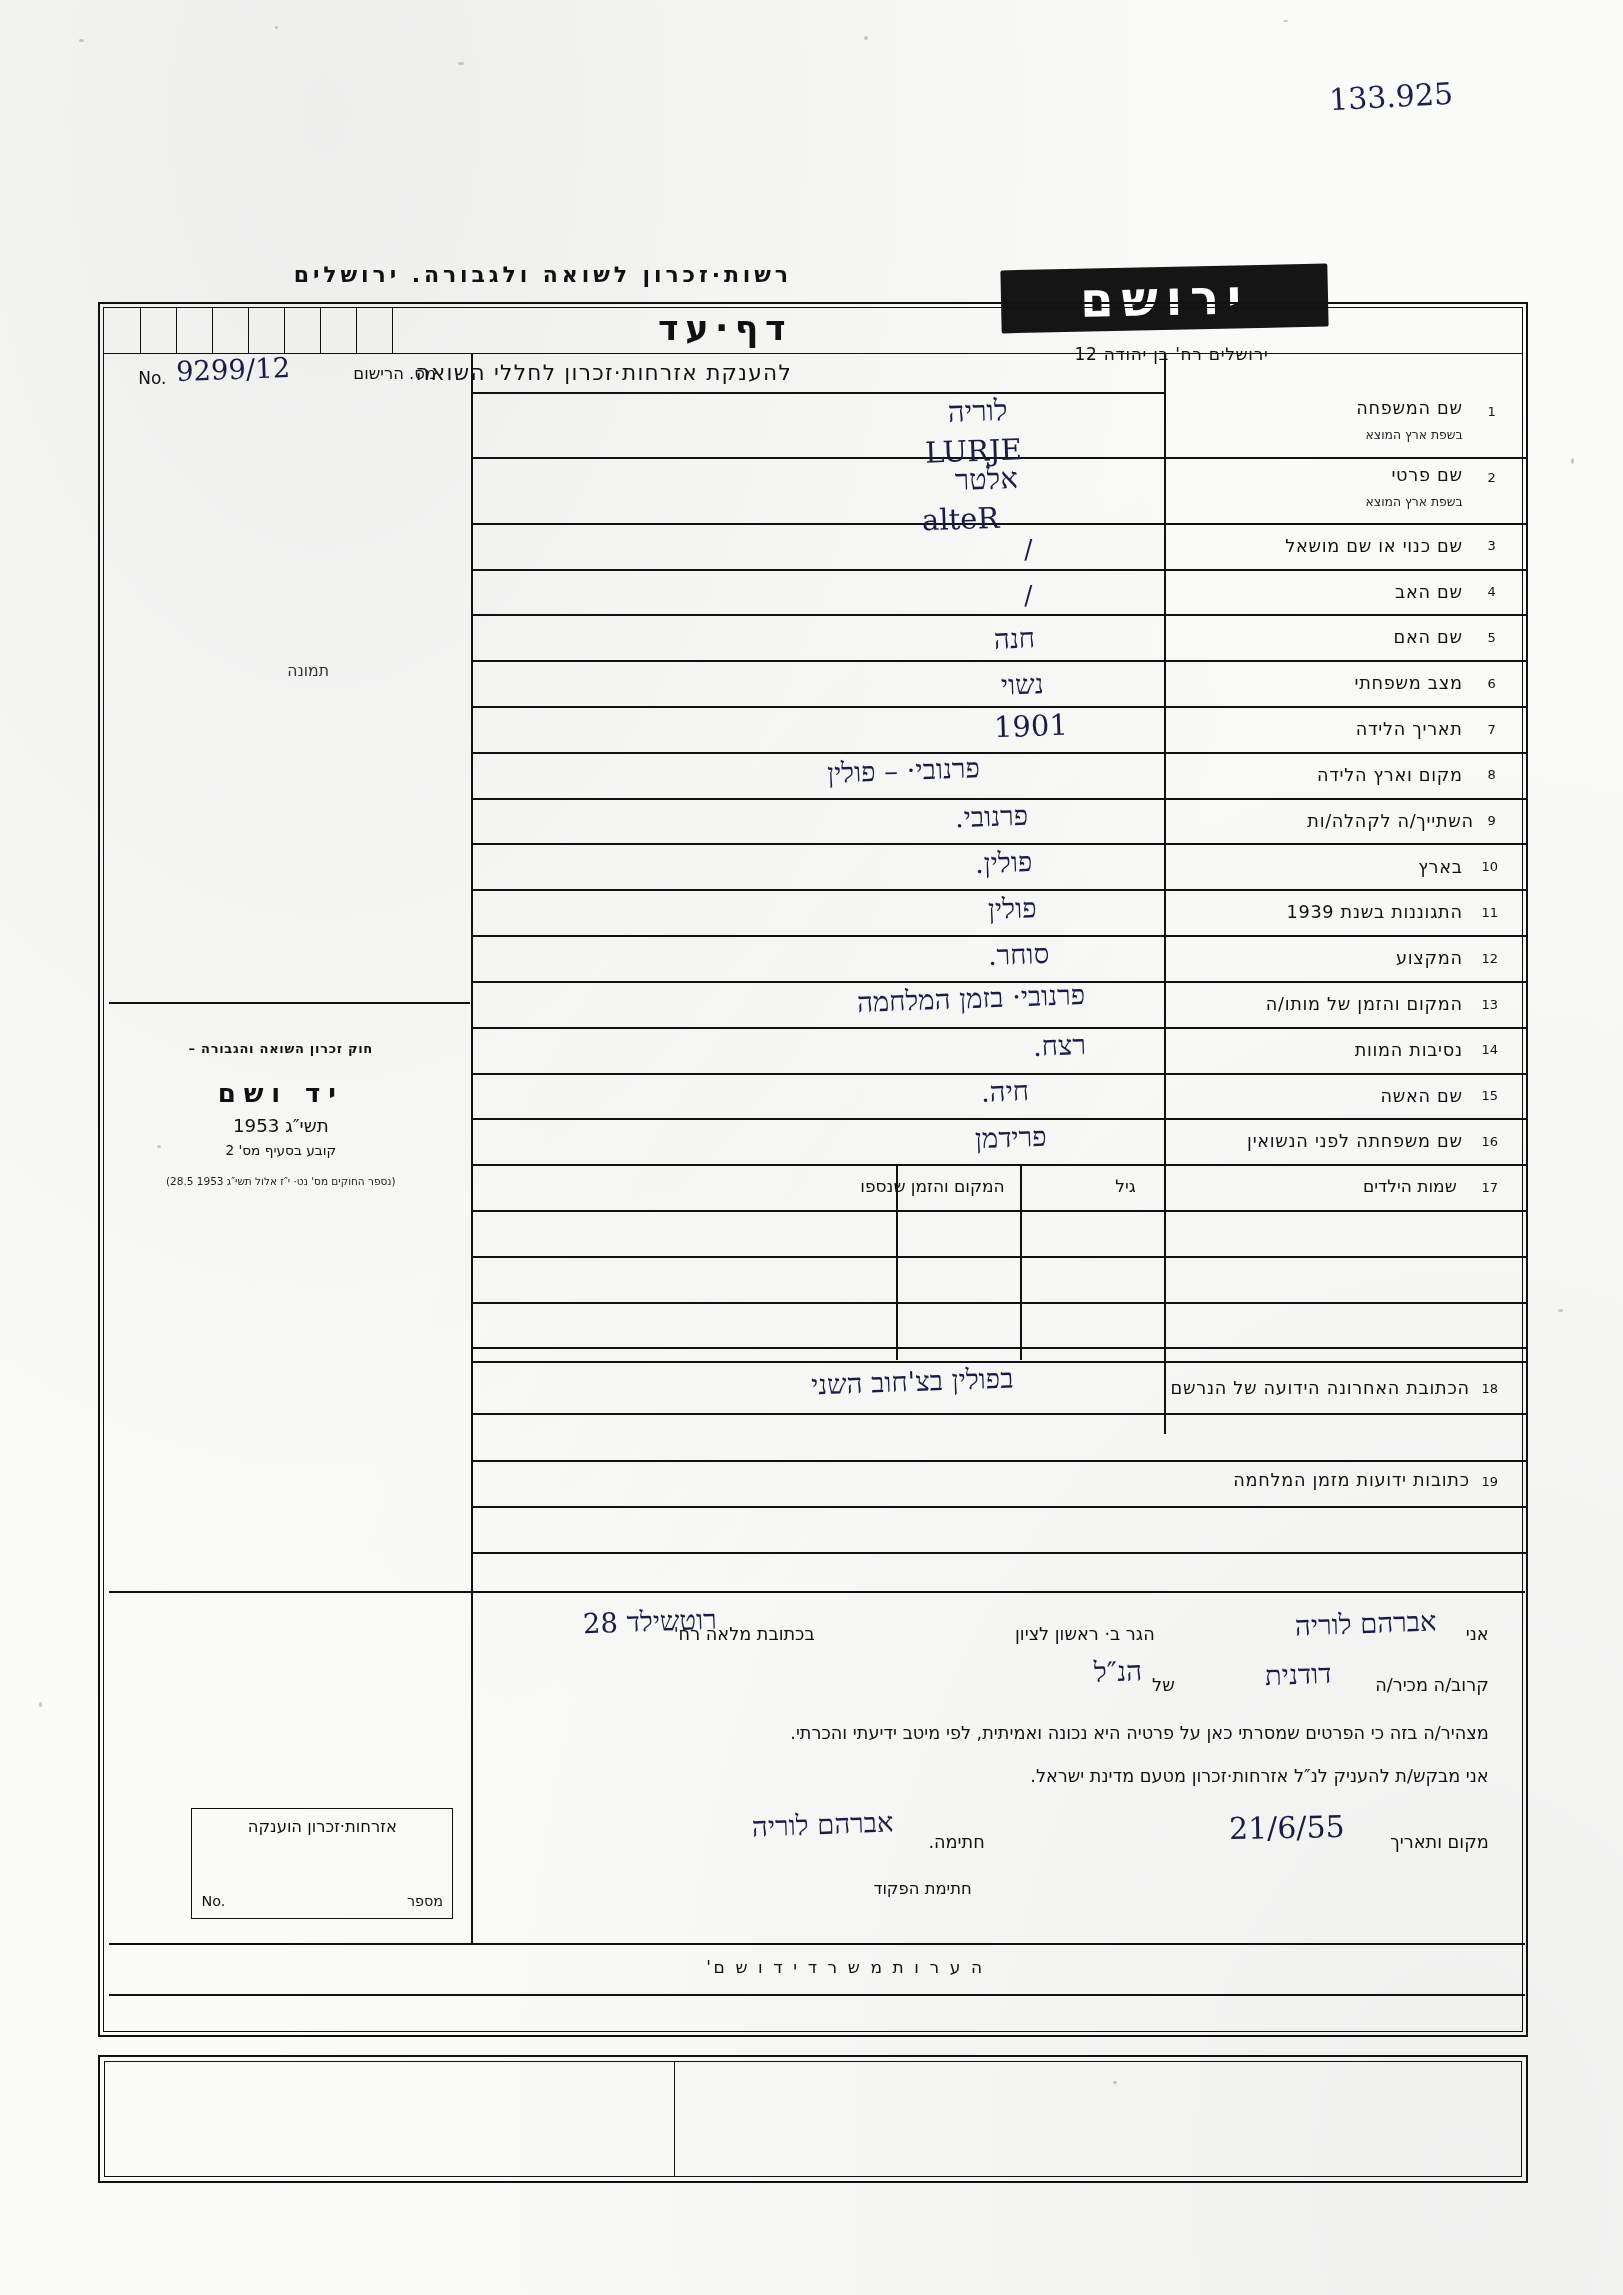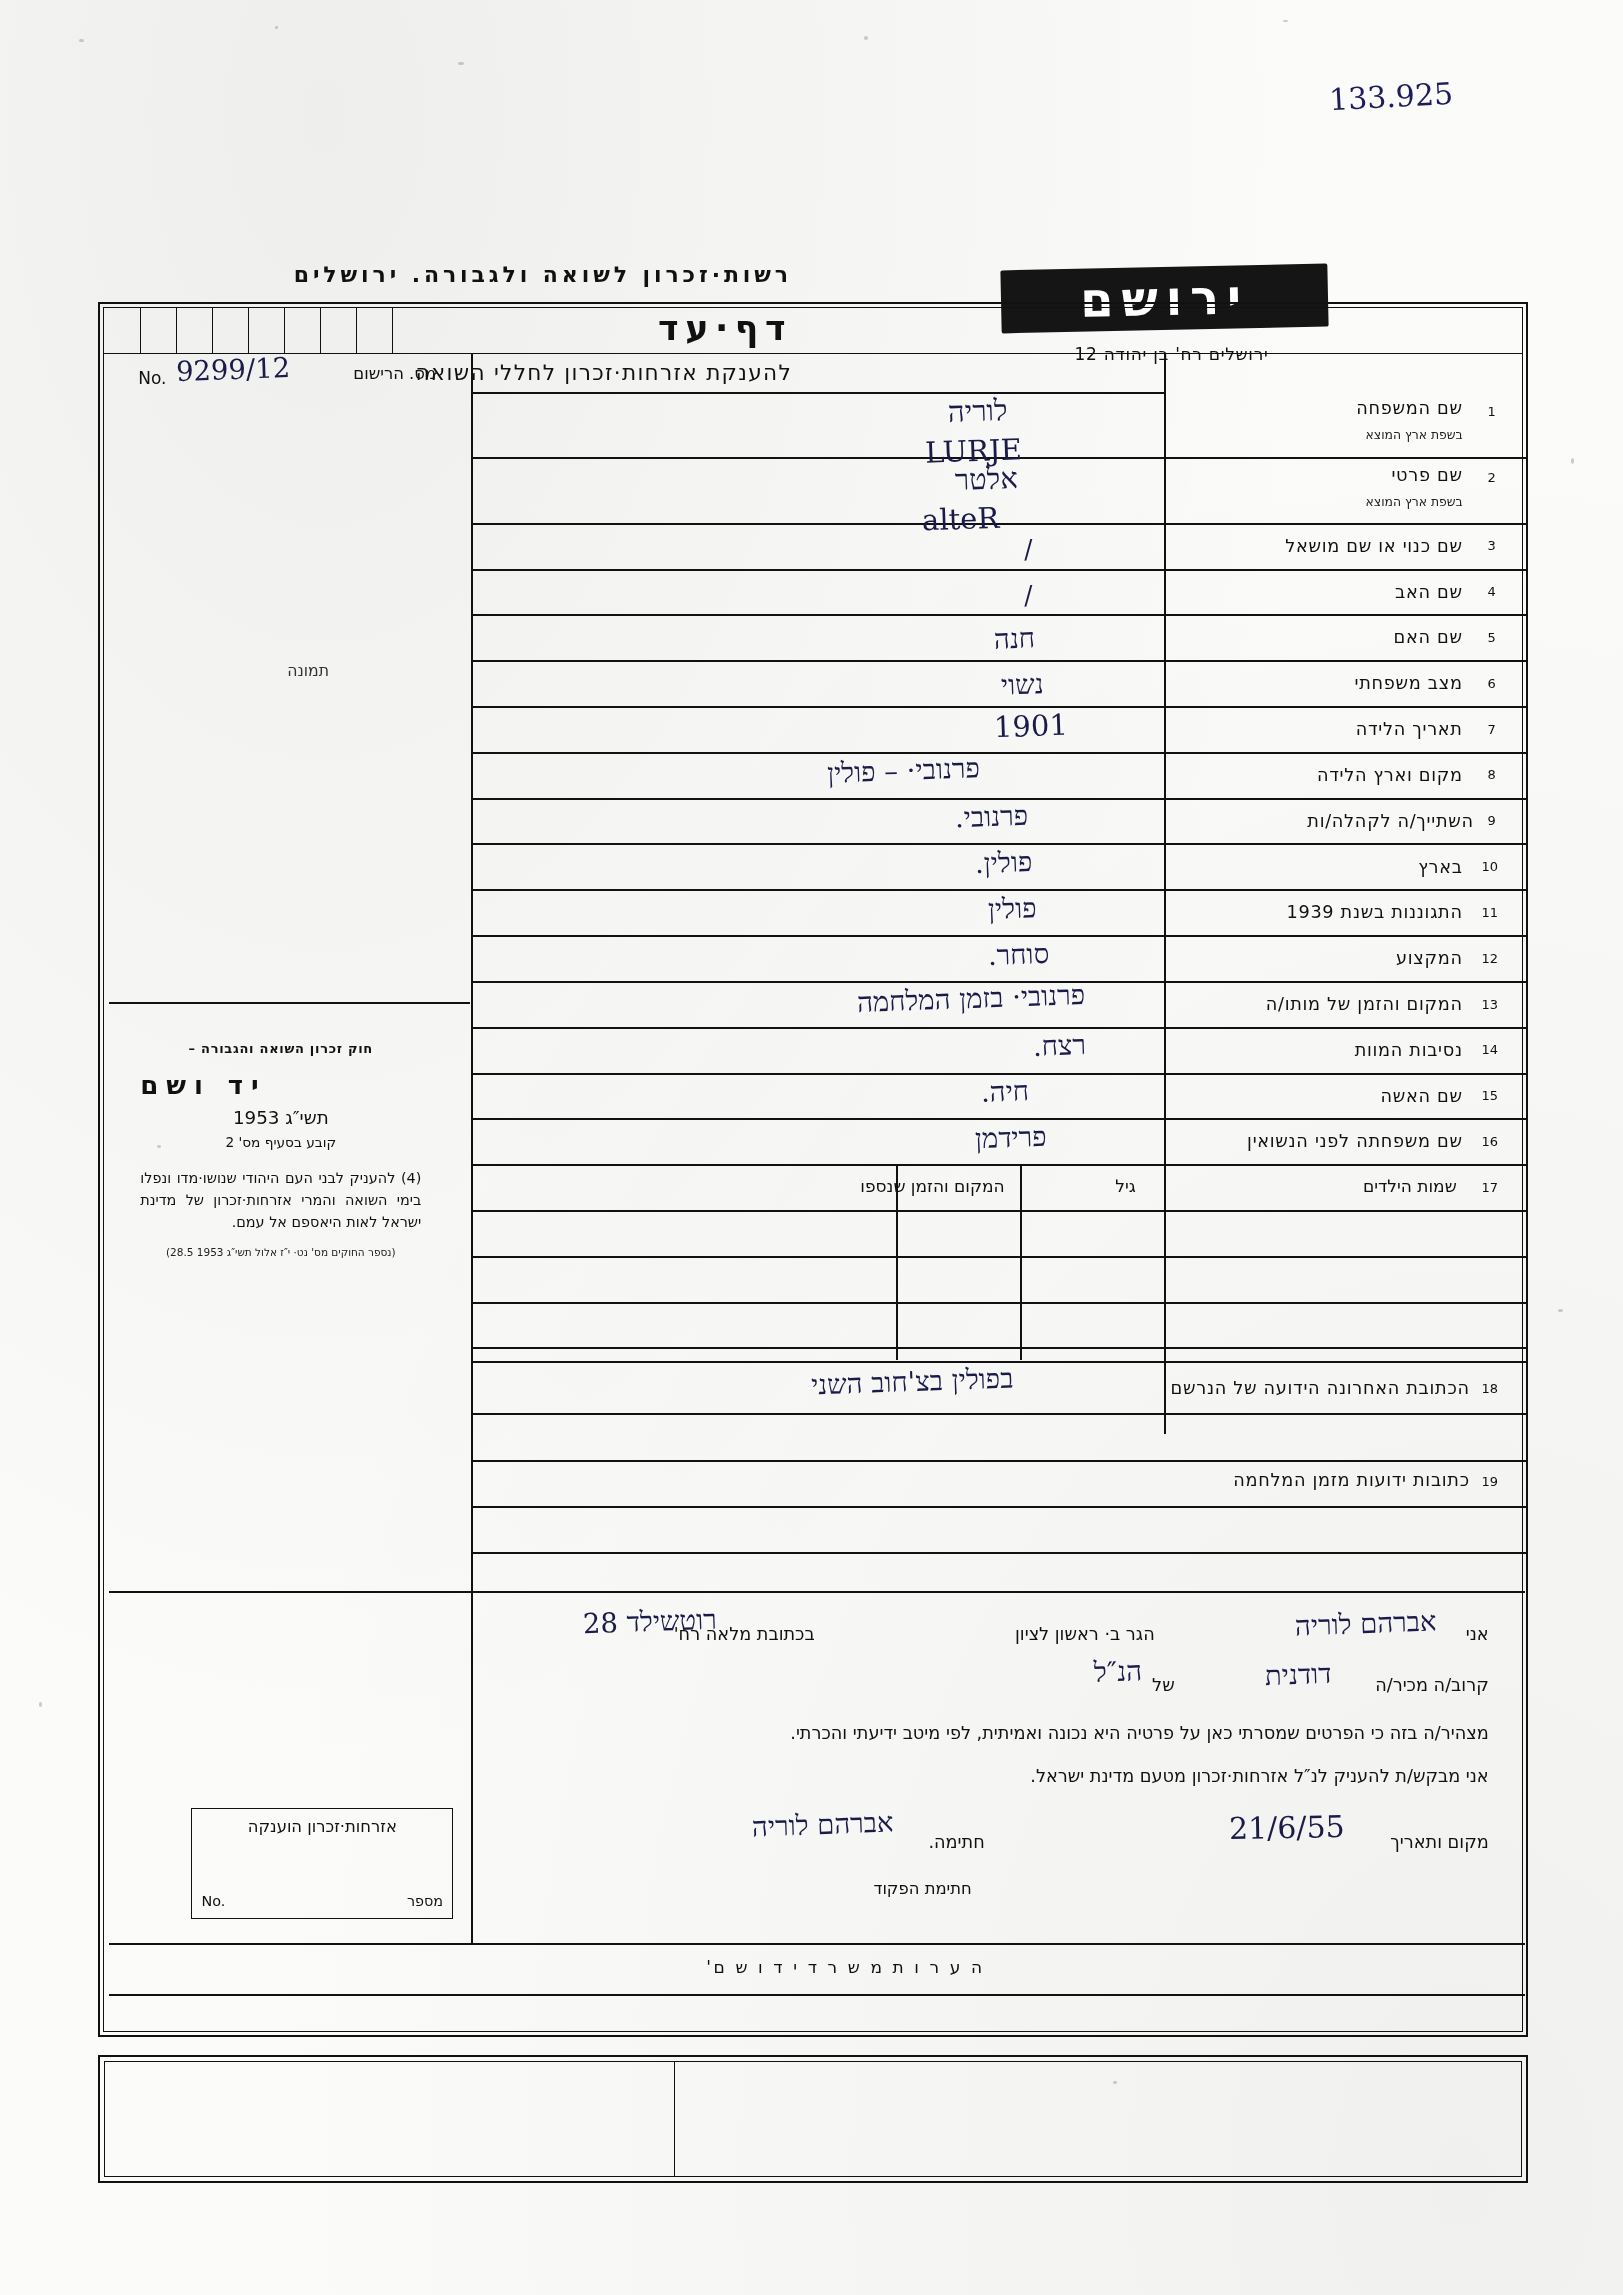--- a/index.html
+++ b/index.html
@@ -221,22 +221,22 @@
   #law-title1 {
     font-size: 13px;
     font-weight: bold;
     letter-spacing: 0.7px;
     text-align: center;
   }
   #law-title2 {
     font-size: 26px;
     font-weight: bold;
     letter-spacing: 7.9px;
-    text-align: left;
-    margin-top: 14px;
+    text-align: center;
+    margin-top: 22px;
   }
   #law-title3 {
     font-size: 18.3px;
     text-align: center;
     margin-top: 6.5px;
   }
   #law-title4 {
     font-size: 13.7px;
     text-align: center;
     margin-top: 6px;
@@ -387,21 +387,20 @@
       <div class="hand skew" style="left:72px;top:45px;font-size:27.5px;">9299/12</div>
 
       <div id="photo-box" style="left:183px;top:353px;">תמונה</div>
 
       <div id="law-block" style="left:36px;top:733px;">
         <div id="law-title1">חוק זכרון השואה והגבורה –</div>
         <div id="law-title2">יד ושם</div>
         <div id="law-title3">תשי″ג 1953</div>
         <div id="law-title4">קובע בסעיף מס' 2</div>
         <div id="law-body">
-          <p>(4) להעניק לבני העם היהודי שנושו·מדו ונפלו בימי השואה והמרי אזרחות·זכרון של מדינת ישראל לאות היאספם אל עמם.</p>
         </div>
         <div id="law-foot">(נספר החוקים מס' נט· י″ז אלול תשי″ג 1953 28.5)</div>
       </div>
 
       <div class="hline" style="left:367px;top:149px;width:1055px;"></div>
       <div class="hline" style="left:367px;top:215px;width:1055px;"></div>
       <div class="hline" style="left:367px;top:261px;width:1055px;"></div>
       <div class="hline" style="left:367px;top:306px;width:1055px;"></div>
       <div class="hline" style="left:367px;top:352px;width:1055px;"></div>
       <div class="hline" style="left:367px;top:398px;width:1055px;"></div>

